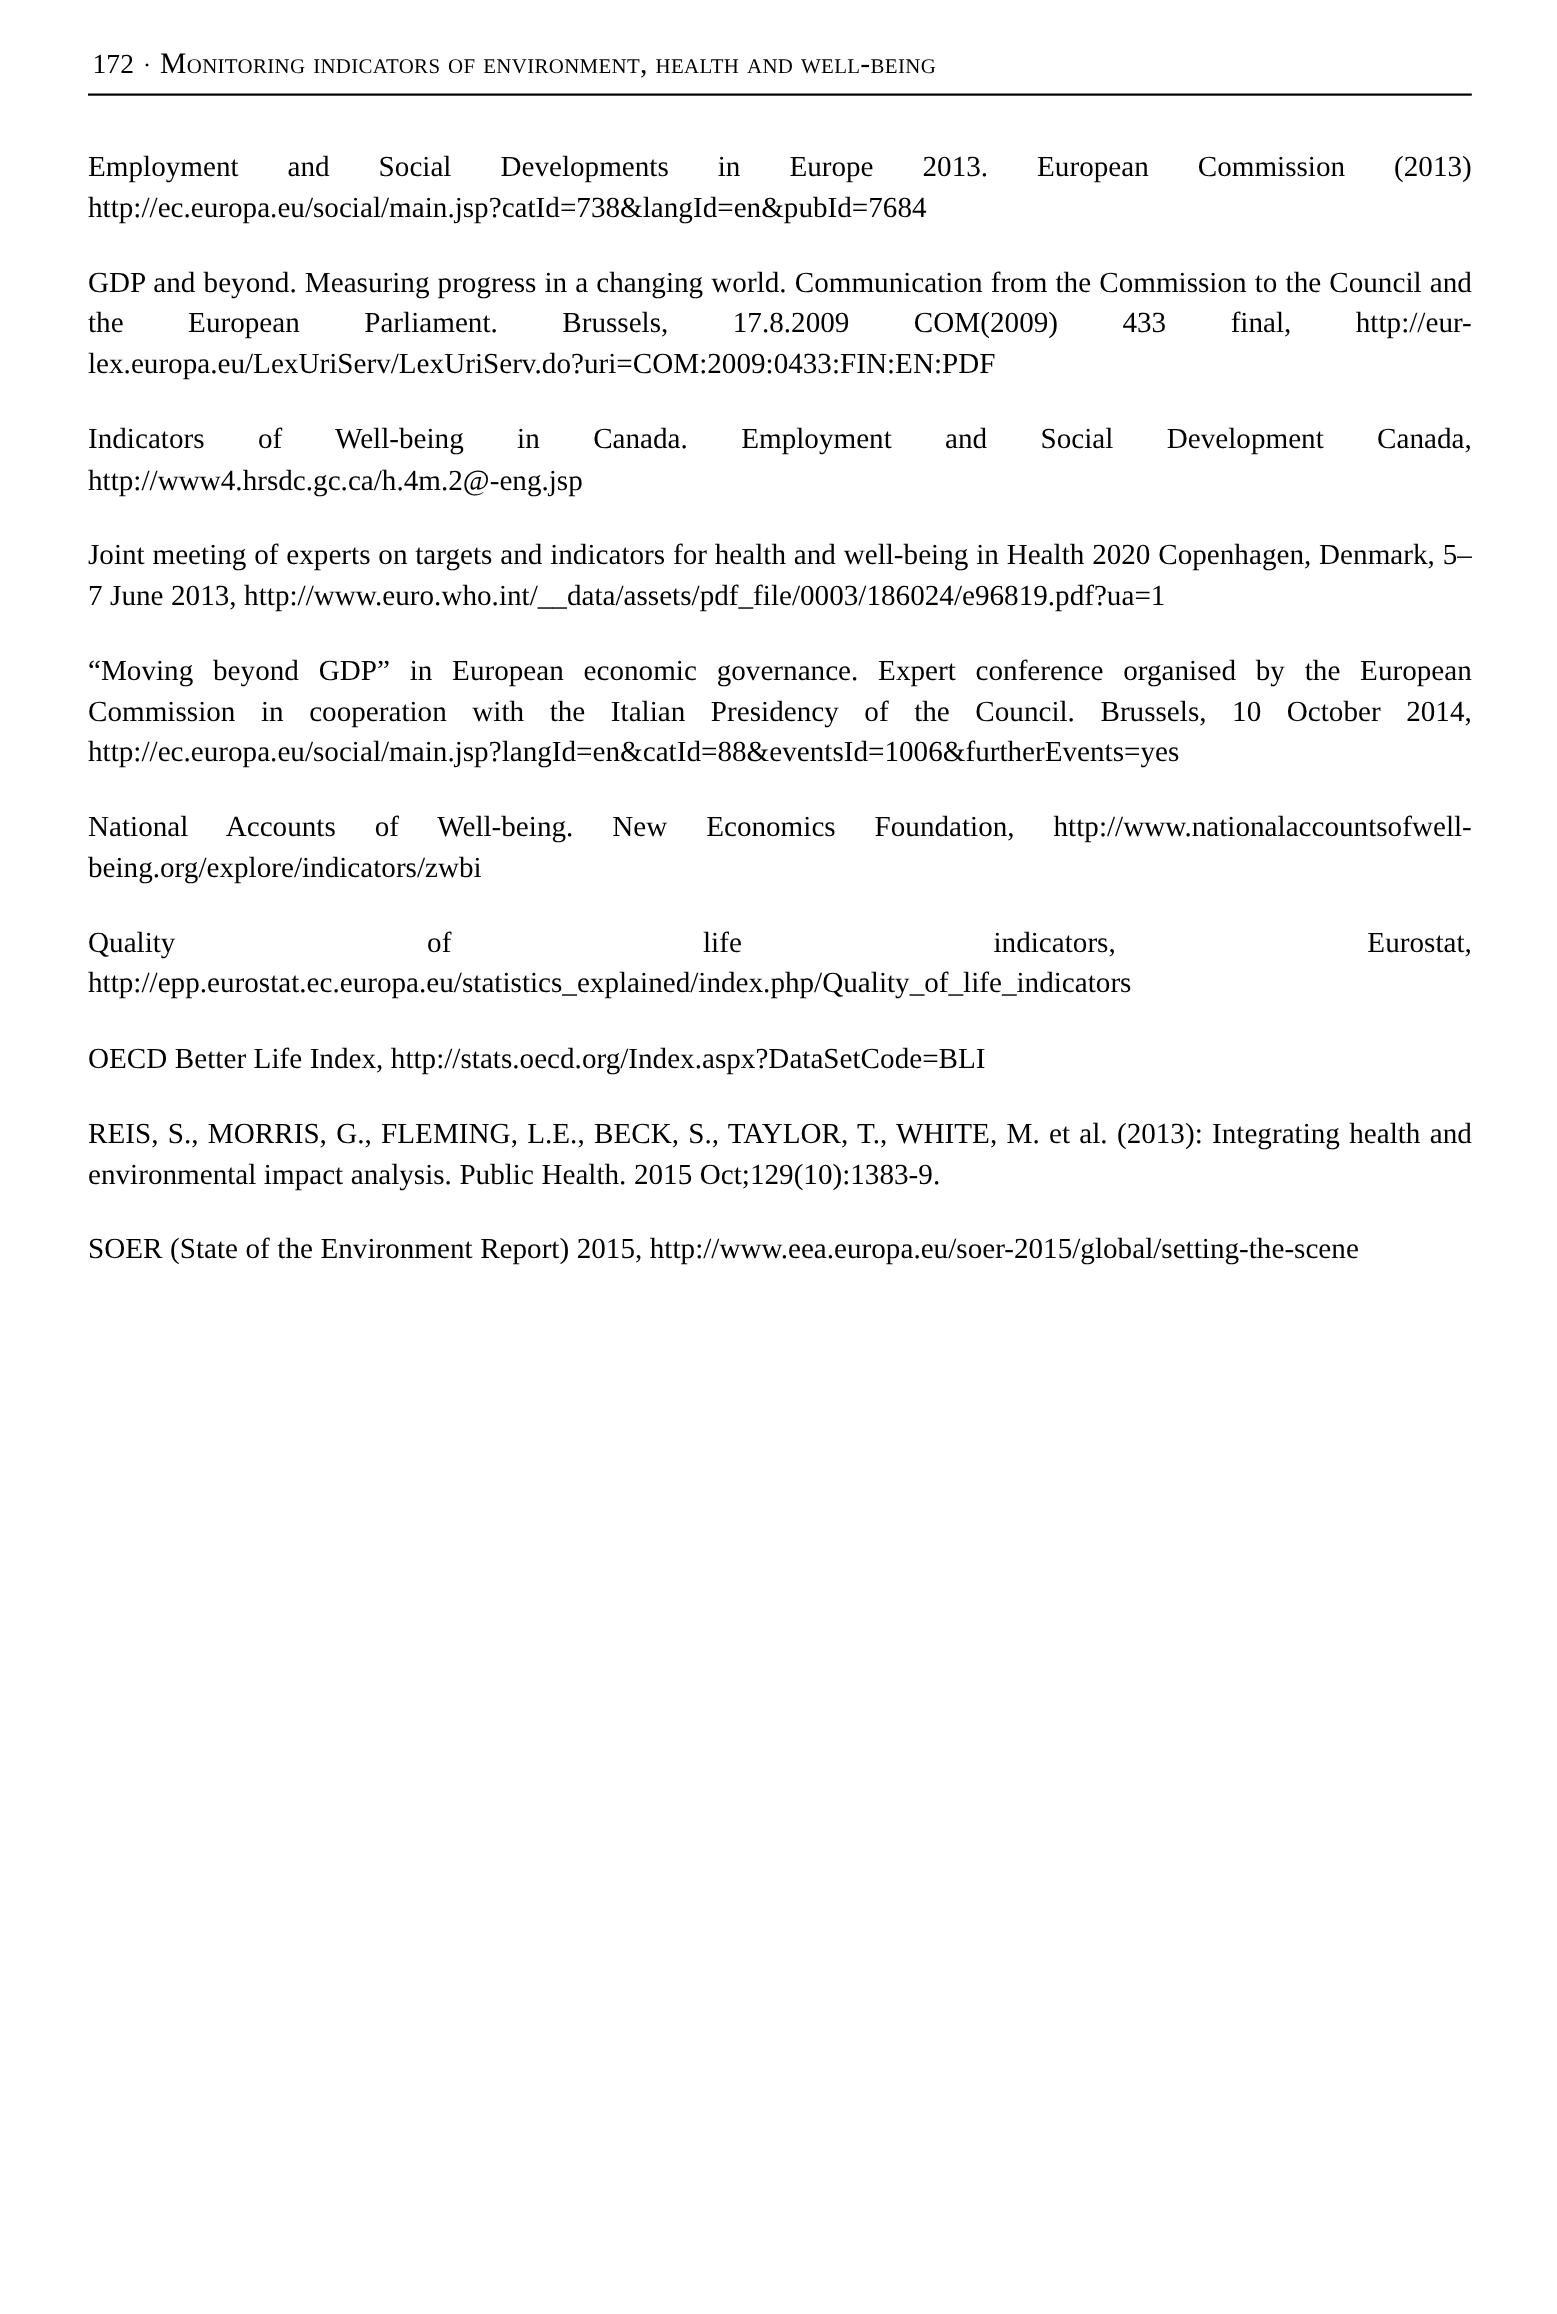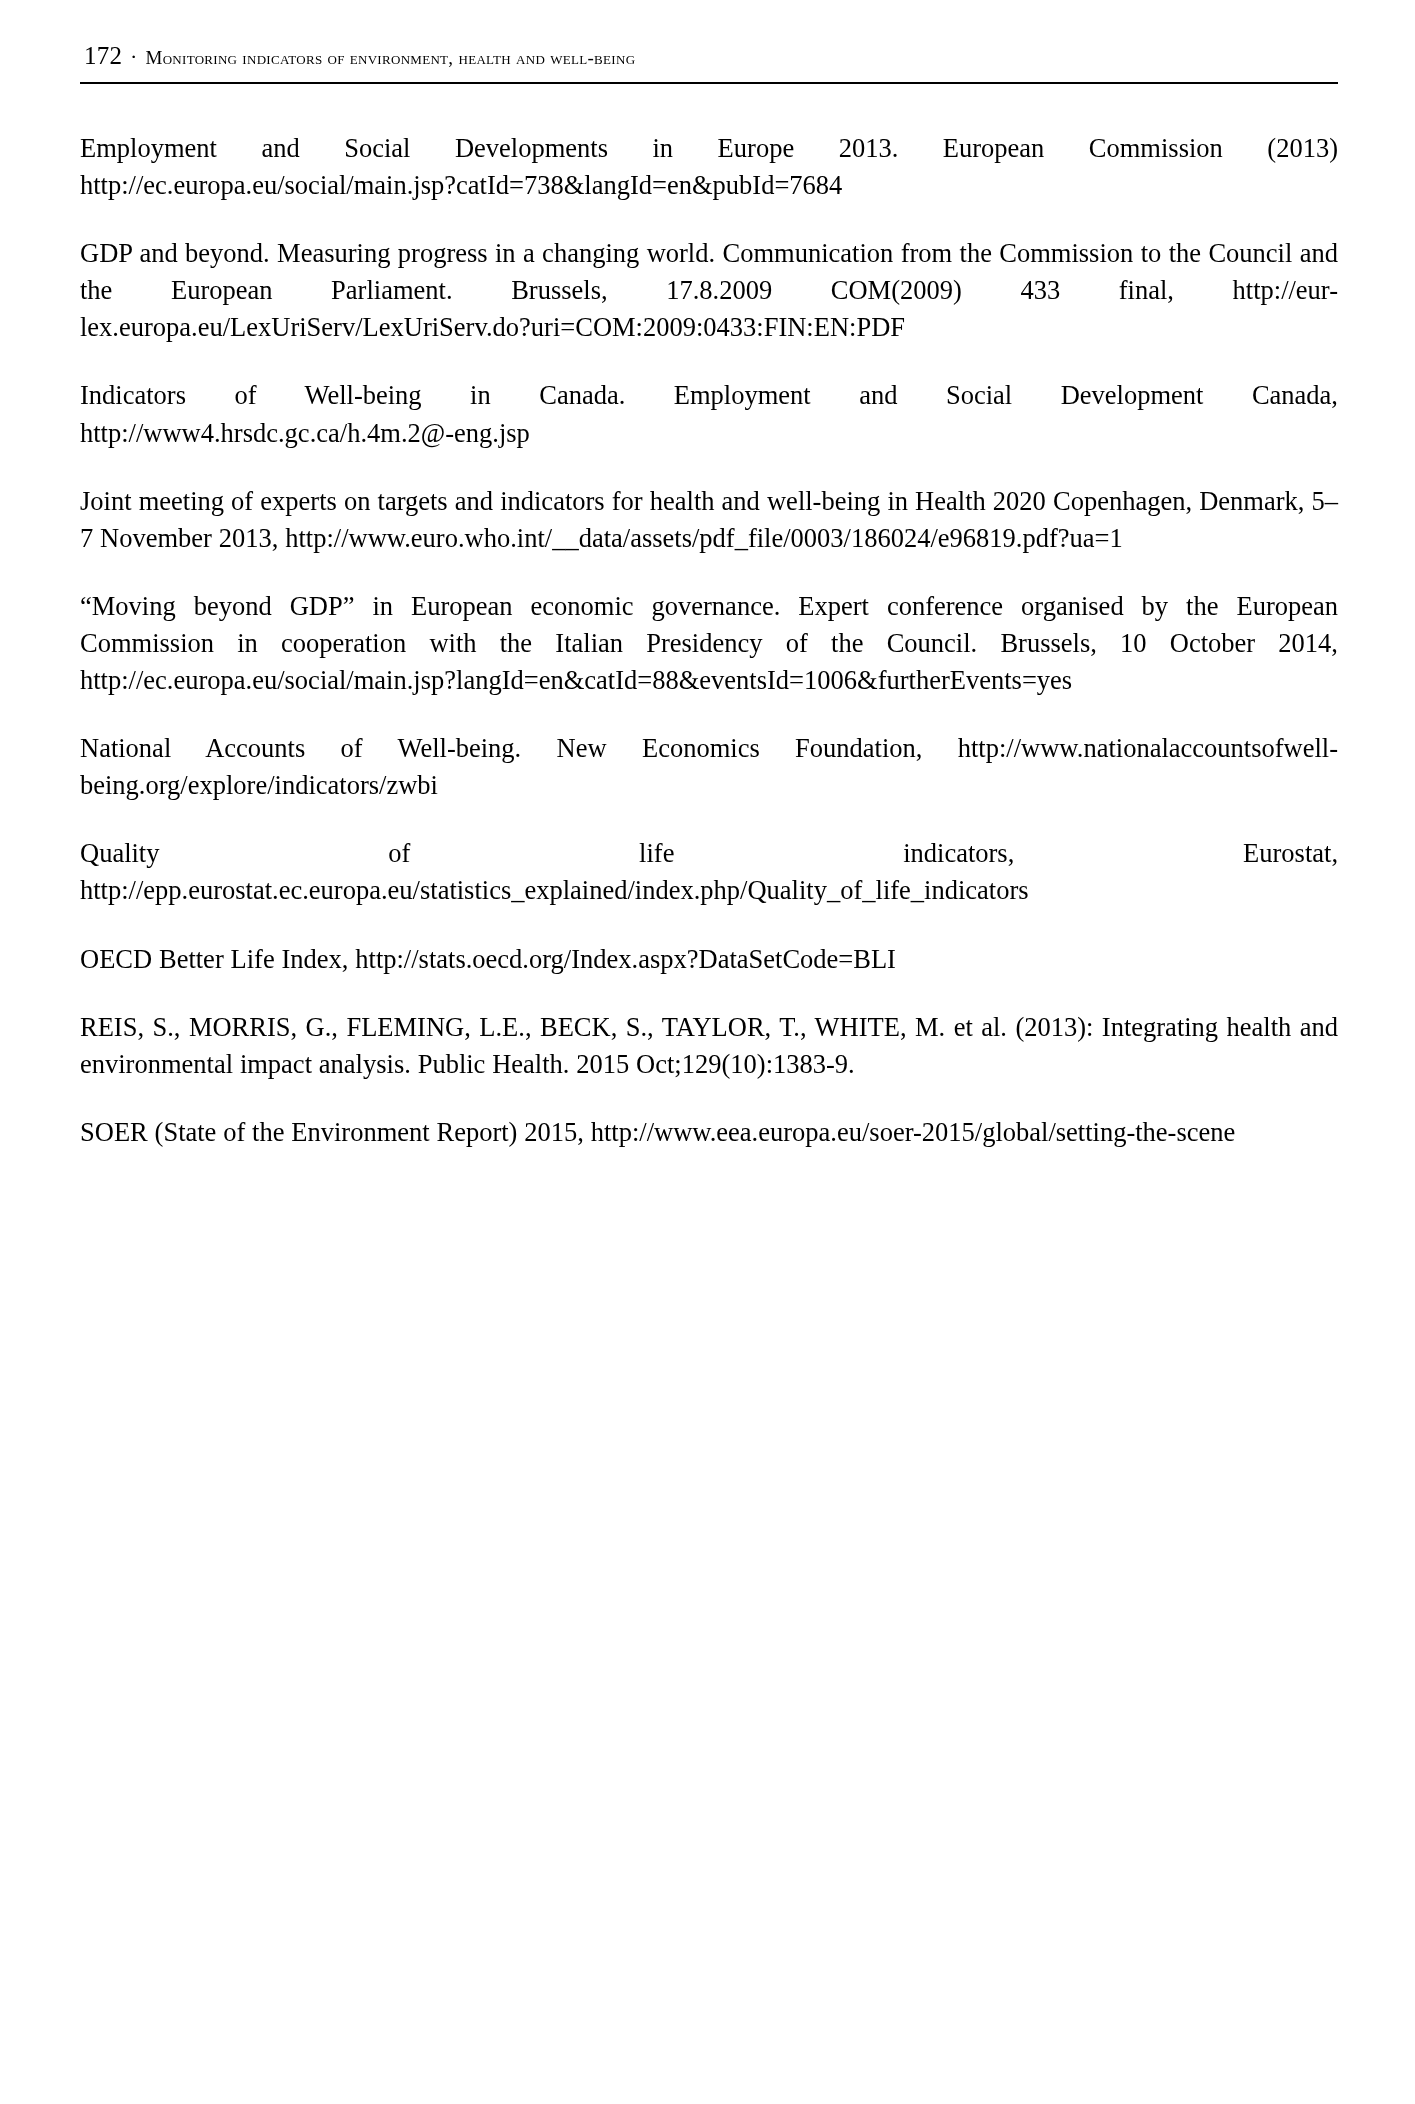--- a/index.html
+++ b/index.html
@@ -29,21 +29,21 @@
   }
   .header .page-number {
     font-size: 25px;
     letter-spacing: 0.2px;
   }
   .header .dot {
     font-size: 22px;
     padding: 0 2px;
   }
   .header .header-title {
-    font-size: 19px;
+    font-size: 27px;
     font-variant: small-caps;
     letter-spacing: 0.3px;
   }
   .header-rule {
     margin-top: 12px;
     border-top: 2.2px solid #000;
     width: 1258px;
     margin-left: 2px;
   }
   .content {
@@ -78,21 +78,21 @@
     <span class="page-number">172</span>
     <span class="dot">·</span>
     <span class="header-title">Monitoring indicators of environment, health and well-being</span>
   </div>
   <div class="header-rule"></div>
 
   <div class="content">
     <p class="ref">Employment and Social Developments in Europe 2013. European Commission (2013) http://ec.europa.eu/social/main.jsp?catId=738&amp;langId=en&amp;pubId=7684</p>
     <p class="ref tight">GDP and beyond. Measuring progress in a changing world. Communication from the Commission to the Council and the European Parliament. Brussels, 17.8.2009 COM(2009) 433 final, http://eur-lex.europa.eu/LexUriServ/LexUriServ.do?uri=COM:2009:0433:FIN:EN:PDF</p>
     <p class="ref">Indicators of Well-being in Canada. Employment and Social Development Canada, http://www4.hrsdc.gc.ca/h.4m.2@-eng.jsp</p>
-    <p class="ref">Joint meeting of experts on targets and indicators for health and well-being in Health 2020 Copenhagen, Denmark, 5–7 November 2013, http://www.euro.who.int/__data/assets/pdf_file/0003/186024/e96819.pdf?ua=1</p>
+    <p class="ref">Joint meeting of experts on targets and indicators for health and well-being in Health 2020 Copenhagen, Denmark, 5–7 June 2013, http://www.euro.who.int/__data/assets/pdf_file/0003/186024/e96819.pdf?ua=1</p>
     <p class="ref">“Moving beyond GDP” in European economic governance. Expert conference organised by the European Commission in cooperation with the Italian Presidency of the Council. Brussels, 10 October 2014, http://ec.europa.eu/social/main.jsp?langId=en&amp;catId=88&amp;eventsId=1006&amp;furtherEvents=yes</p>
     <p class="ref loose">National Accounts of Well-being. New Economics Foundation, http://www.nationalaccountsofwell-being.org/explore/indicators/zwbi</p>
     <p class="ref">Quality of life indicators, Eurostat, http://epp.eurostat.ec.europa.eu/statistics_explained/index.php/Quality_of_life_indicators</p>
     <p class="ref">OECD Better Life Index, http://stats.oecd.org/Index.aspx?DataSetCode=BLI</p>
     <p class="ref">REIS, S., MORRIS, G., FLEMING, L.E., BECK, S., TAYLOR, T., WHITE, M. et al. (2013): Integrating health and environmental impact analysis. Public Health. 2015 Oct;129(10):1383-9.</p>
     <p class="ref">SOER (State of the Environment Report) 2015, http://www.eea.europa.eu/soer-2015/global/setting-the-scene</p>
   </div>
 
 </div>
 

